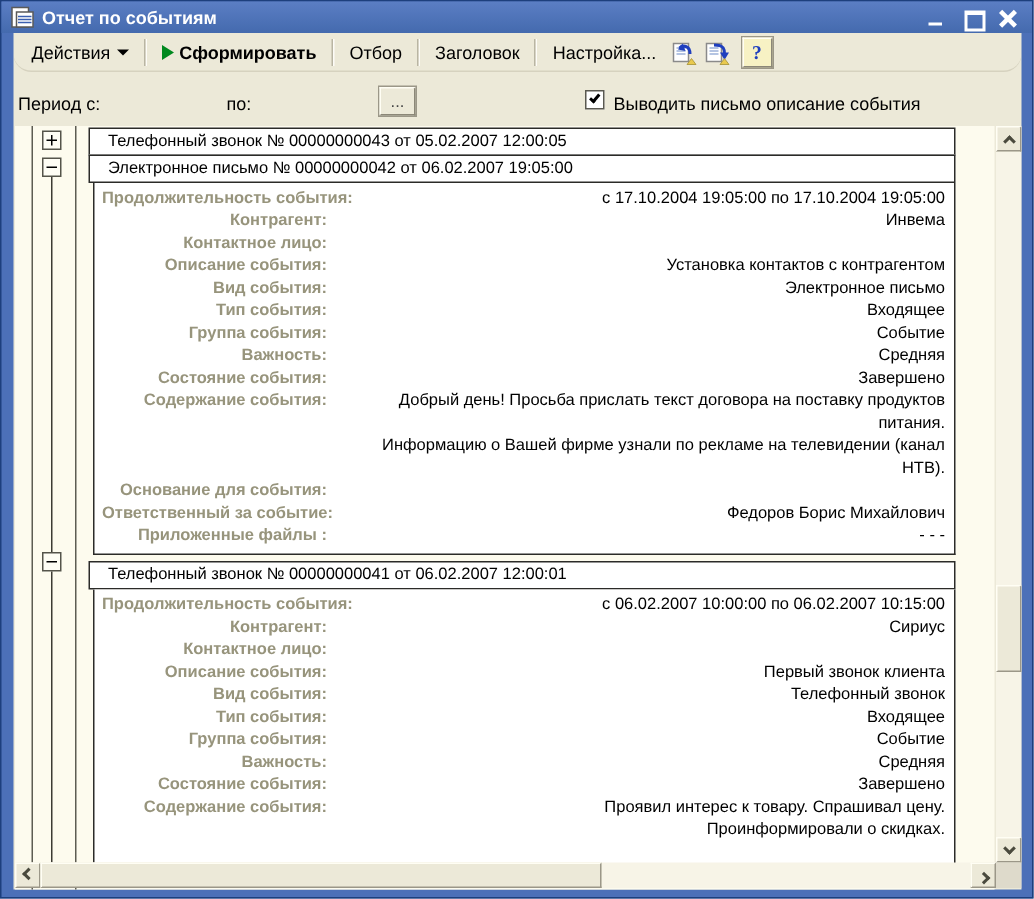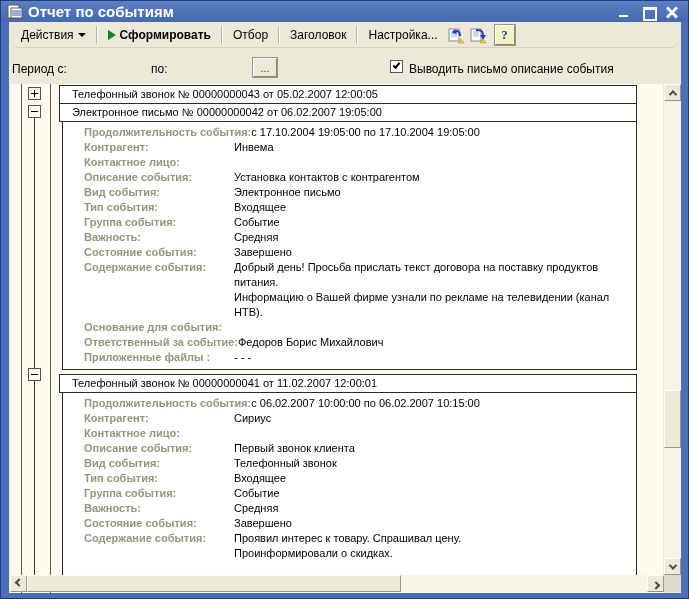--- a/index.html
+++ b/index.html
@@ -7,21 +7,21 @@
   body { font-family:"Liberation Sans", sans-serif; }
 
   .window { position:relative; width:689px; height:599px; background:#4c70b8;
             box-shadow: inset 0 0 0 1px #1d3f7d; overflow:hidden; }
 
   
   .titlebar { position:absolute; left:1px; top:1px; right:1px; height:21px;
               background:linear-gradient(#5b7ec4,#446aae);
               display:flex; align-items:center; padding:0 6px; }
   .title-icon { width:16px; height:15px; margin-right:5px; flex:none; }
-  .title-text { color:#fff; font-size:15px; font-weight:bold; flex:1;
+  .title-text { color:#fff; font-size:12px; font-weight:bold; flex:1;
                 white-space:nowrap; overflow:hidden; }
   .winctl { display:flex; align-items:center; gap:12px; padding-right:4px; }
   .wbtn { position:relative; width:12px; height:12px; cursor:default; }
   .wbtn.min::after { content:""; position:absolute; left:1px; bottom:1px; width:9px; height:2px; background:#fff; }
   .wbtn.max::after { content:""; position:absolute; left:1px; top:1px; width:10px; height:9px;
                      border:2px solid #fff; border-top-width:3px; }
   .wbtn.cls::before, .wbtn.cls::after { content:""; position:absolute; left:-1px; top:5px;
                      width:14px; height:3px; background:#fff; }
   .wbtn.cls::before { transform:rotate(45deg); }
   .wbtn.cls::after  { transform:rotate(-45deg); }
@@ -76,21 +76,21 @@
   .treebox i { position:absolute; left:2px; top:5px; width:7px; height:1px; background:#000; }
   .treebox.plus b { position:absolute; left:5px; top:2px; width:1px; height:7px; background:#000; }
   .treeline { position:absolute; width:1px; background:#3c3b33; }
 
   .content-col { position:absolute; left:49px; top:0; width:578px; }
   .ghead { height:19px; border:1px solid #2b2b28; background:#fff;
            font-size:11px; line-height:17px; padding-left:12px; white-space:nowrap;
            overflow:hidden; }
   .ghead + .ghead, .ghead.join { margin-top:-1px; }
   .gdetail { margin-left:3px; background:#fff; border:solid #2b2b28;
-             border-width:0 1px 1px 1px; padding:3px 0 4px 16px; }
+             border-width:0 1px 1px 1px; padding:3px 0 4px 0;text-align:right; }
   .ggap { height:4px; }
   .frow { display:flex; font-size:11px; line-height:15px; min-height:15px; }
   .fl { flex:0 0 155px; padding-left:5px; font-weight:bold; color:#97947c; white-space:nowrap; }
   .fv { flex:1; color:#000; white-space:pre-line; padding-right:6px; }
 
   
   .vscroll { position:absolute; left:655px; top:62px; width:17px; height:491px; background:#f7f4e7; }
   .hscroll { position:absolute; left:1px; top:553px; width:654px; height:17px; background:#f7f4e7; }
   .scorner { position:absolute; left:655px; top:553px; width:17px; height:17px; background:#dedacb; }
   .sbtn { position:absolute; width:17px; height:17px; background:#ece9d8;
@@ -281,21 +281,21 @@
               <span class="fl">Ответственный за событие:</span>
               <span class="fv">Федоров Борис Михайлович</span>
             </div>
           <div class="frow">
               <span class="fl">Приложенные файлы :</span>
               <span class="fv">- - -</span>
             </div>
         </div>
 
         <div class="ggap"></div>
-        <div class="ghead">Телефонный звонок № 00000000041 от 11.02.2007 12:00:01</div>
+        <div class="ghead">Телефонный звонок № 00000000041 от 06.02.2007 12:00:01</div>
 
         <div class="gdetail">
           <div class="frow">
               <span class="fl">Продолжительность события:</span>
               <span class="fv">с 06.02.2007 10:00:00 по 06.02.2007 10:15:00</span>
             </div>
           <div class="frow">
               <span class="fl">Контрагент:</span>
               <span class="fv">Сириус</span>
             </div>

